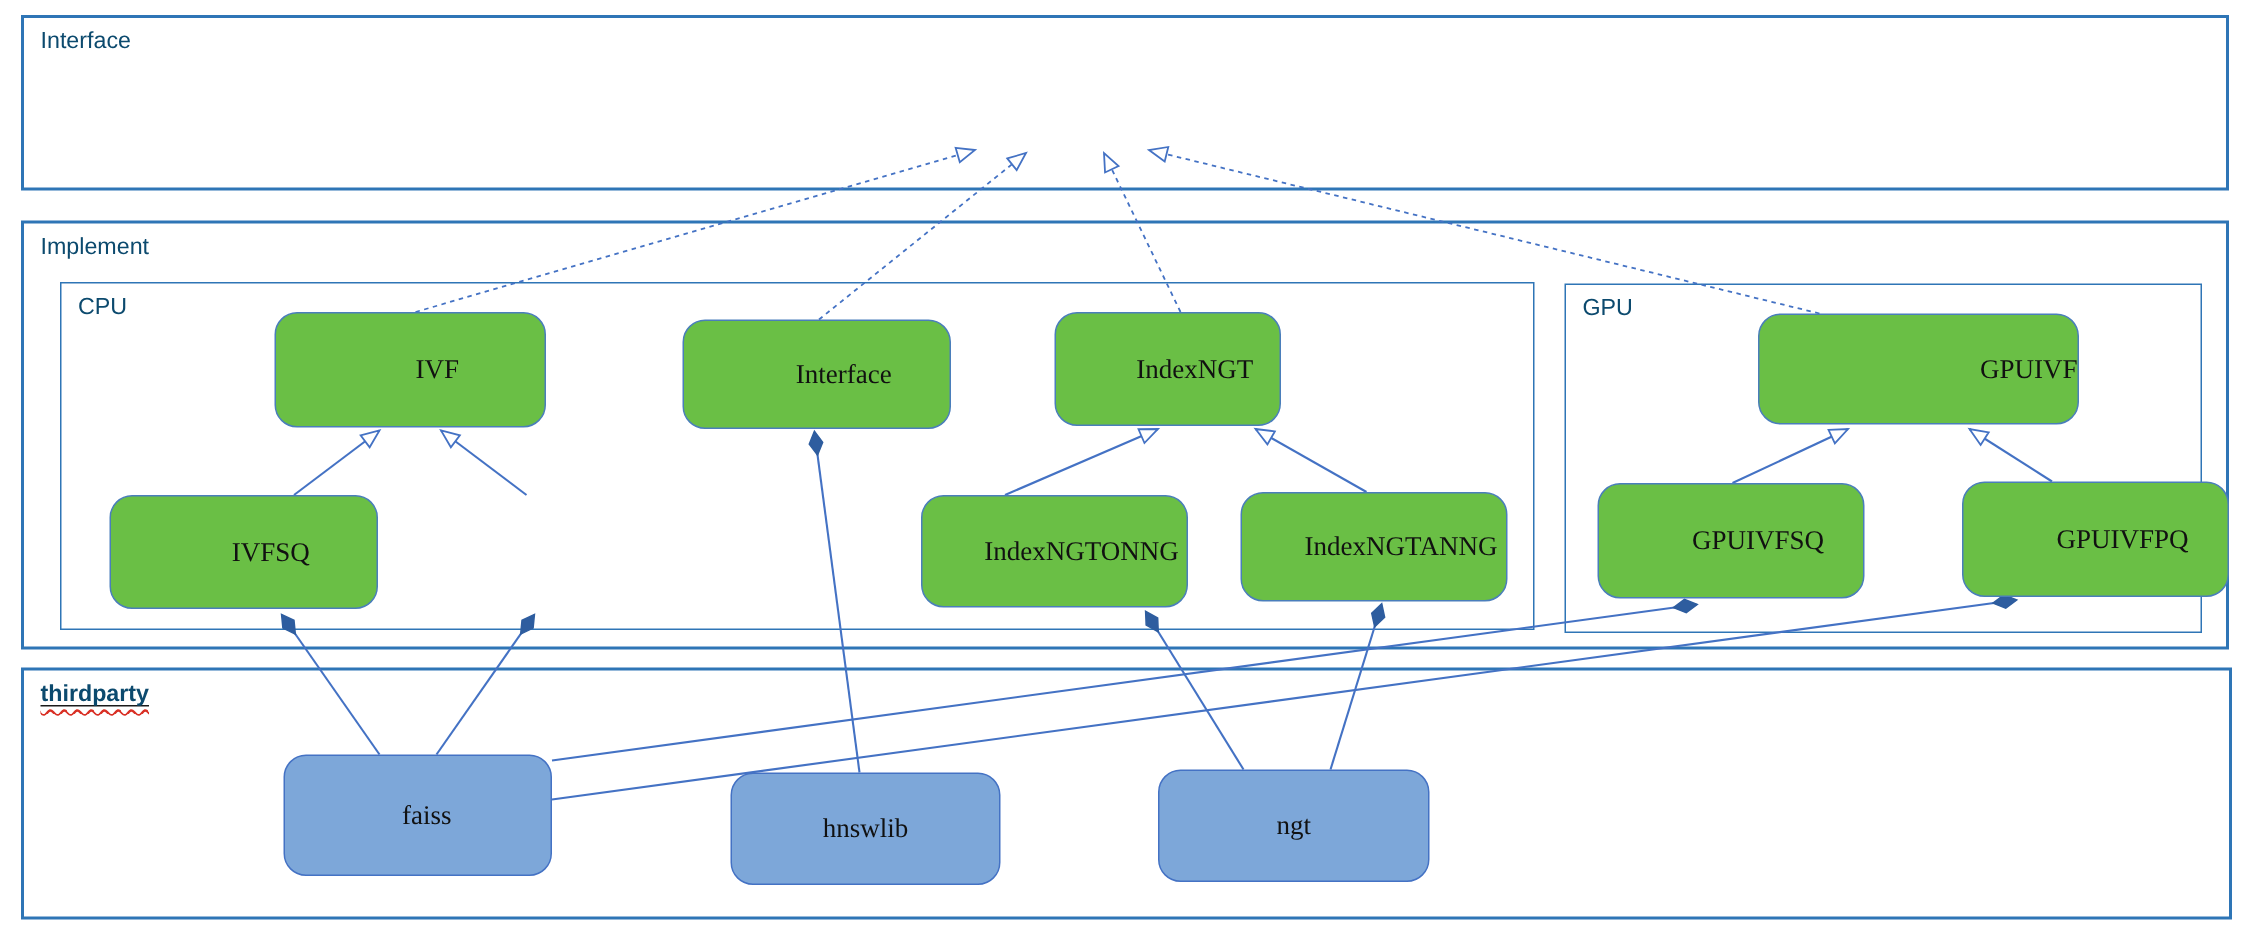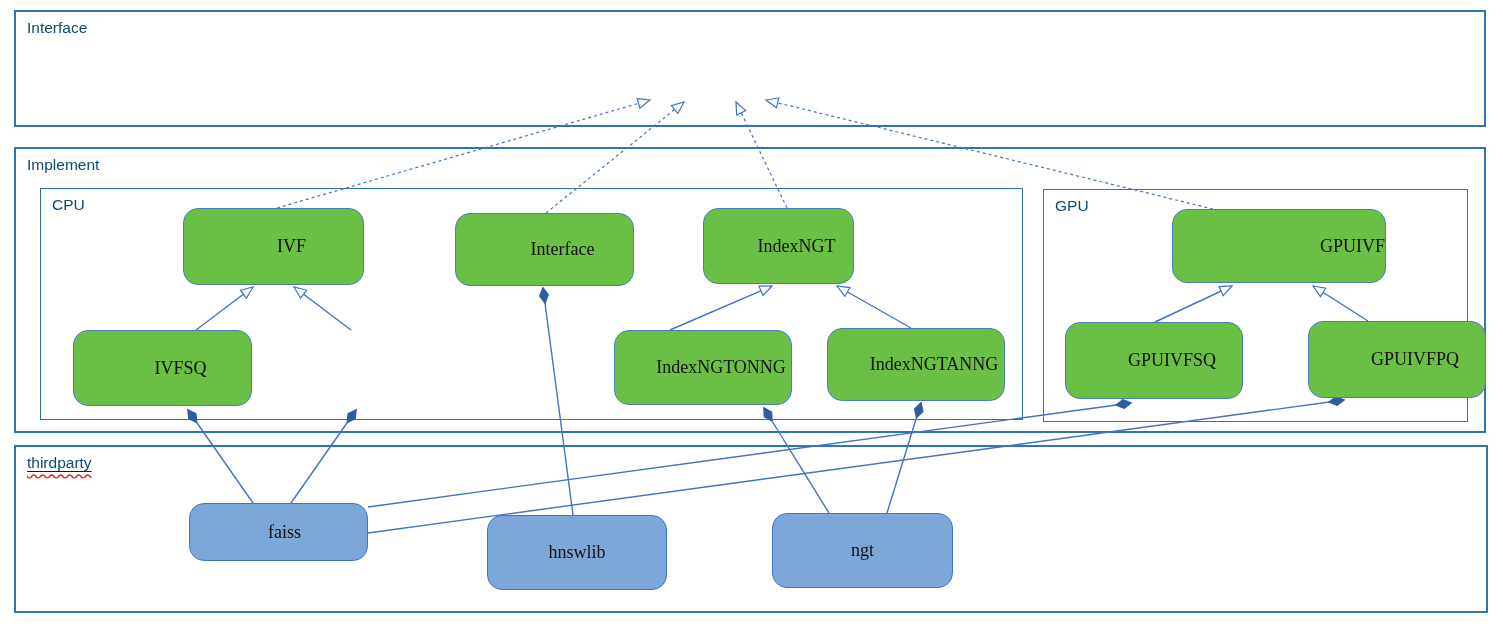--- a/index.html
+++ b/index.html
@@ -25,21 +25,21 @@
     color:#0c4a6e;
     white-space:nowrap;
   }
   #g-interface{left:14px;top:10px;width:1472px;height:117px;}
   #g-implement{left:14px;top:147px;width:1472px;height:286px;}
   #g-cpu{left:40px;top:188px;width:983px;height:232px;}
   #g-gpu{left:1043px;top:189px;width:425px;height:233px;padding-left:42px;}
   #g-thirdparty{left:14px;top:445px;width:1474px;height:168px;}
   
   .wavy{text-decoration:underline wavy #d93025; text-underline-offset:5px;}
-  .wavy .u{text-decoration:underline solid #1a1a1a; text-underline-offset:3px;}
+  .wavy .u{text-decoration:underline solid #1a1a1a; text-underline-offset:3px;font-weight:bold;}
 
   
   svg.edges{
     position:absolute;left:0;top:0;width:1503px;height:628px;
     pointer-events:none;
   }
   .edge{stroke:#4472c4;stroke-width:1.4;fill:none;}
   .realization{stroke-dasharray:3 3;stroke-width:1.2;}
 
   
@@ -61,21 +61,21 @@
   #n-ivf{left:183px;top:208px;width:181px;height:77px;}
   #n-indexhnsw{left:455px;top:213px;width:179px;height:73px;}
   #n-indexngt{left:703px;top:208px;width:151px;height:76px;}
   #n-ivfsq{left:73px;top:330px;width:179px;height:76px;}
   #n-ivfpq{left:292px;top:330px;width:180px;height:76px;}
   #n-indexngtonng{left:614px;top:330px;width:178px;height:75px;}
   #n-indexngtanng{left:827px;top:328px;width:178px;height:73px;}
   #n-gpuivf{left:1172px;top:209px;width:214px;height:74px;justify-content:flex-end;}
   #n-gpuivfsq{left:1065px;top:322px;width:178px;height:77px;}
   #n-gpuivfpq{left:1268px;top:321px;width:178px;height:77px;margin-left:40px;}
-  #n-faiss{left:189px;top:503px;width:179px;height:58px;padding-left:12px;}
+  #n-faiss{left:189px;top:503px;width:179px;height:81px;padding-left:12px;}
   #n-hnswlib{left:487px;top:515px;width:180px;height:75px;}
   #n-ngt{left:772px;top:513px;width:181px;height:75px;}
 </style>
 </head>
 <body>
 
 <div class="canvas">
 
   <div class="group" id="g-interface">
     <span class="group-label">Interface</span>

